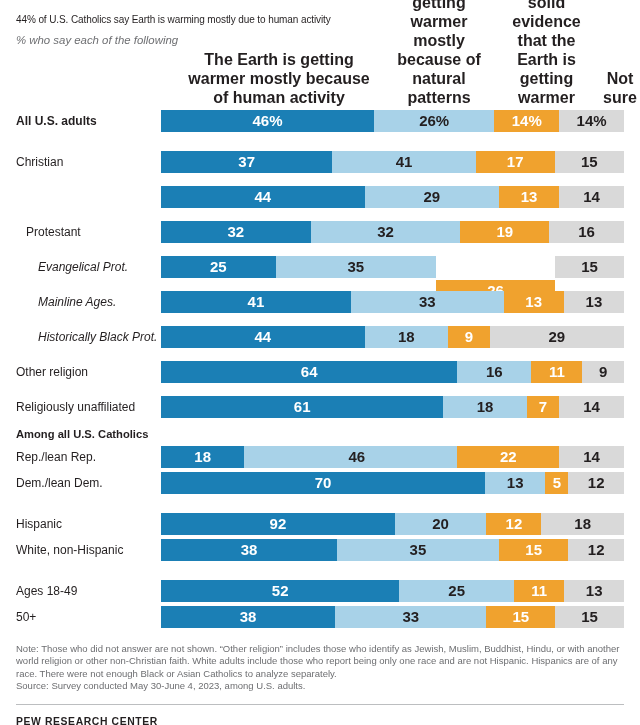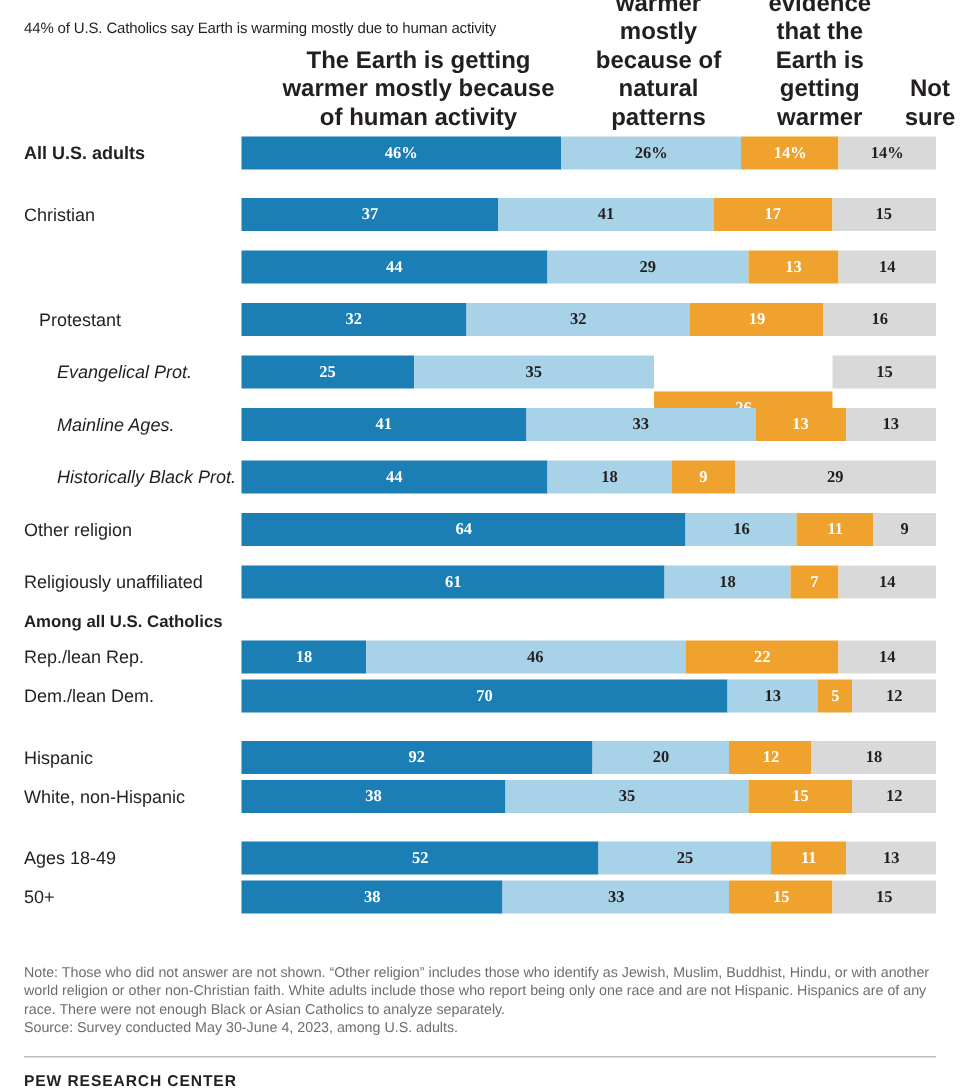--- a/index.html
+++ b/index.html
@@ -82,28 +82,27 @@
     position: absolute;
     left: 145px;
     top: 0;
     right: 0;
     height: 22px;
     display: flex;
   }
   .seg {
     height: 22px;
     line-height: 22px;
-    font-size: 11px;
+    font-size: 15px;
     font-weight: bold;
     color: #ffffff;
     text-align: center;
     overflow: hidden;
     white-space: nowrap;
     box-sizing: border-box;
-    font-family: Liberation Serif, serif;
   }
   .seg.s1 { background: #1b7fb5; color: #ffffff; }
   .seg.s2 { background: #a8d2e8; color: #231f20; }
   .seg.s3 { background: #f0a22e; color: #ffffff; }
   .seg.s4 { background: #d9d9d9; color: #231f20; }
 
   .rowgap-sm { height: 9px; }
   .rowgap-md { height: 15px; }
 
   .section-label {
@@ -141,20 +140,21 @@
     letter-spacing: 0.6px;
     color: #231f20;
   }
 </style>
 </head>
 <body>
 
 <div class="page">
 
   <div class="title">44% of U.S. Catholics say Earth is warming mostly due to human activity</div>
+  <div class="subtitle">% who say each of the following</div>
 
   <div class="col-headers">
     <div class="col-head h1">The Earth is getting warmer mostly because of human activity</div>
     <div class="col-head h2">The Earth is getting warmer mostly because of natural patterns</div>
     <div class="col-head h3">There is no solid evidence that the Earth is getting warmer</div>
     <div class="col-head h4">Not sure</div>
   </div>
 
   <div class="chart" id="chart">
       <div class="row bold">

